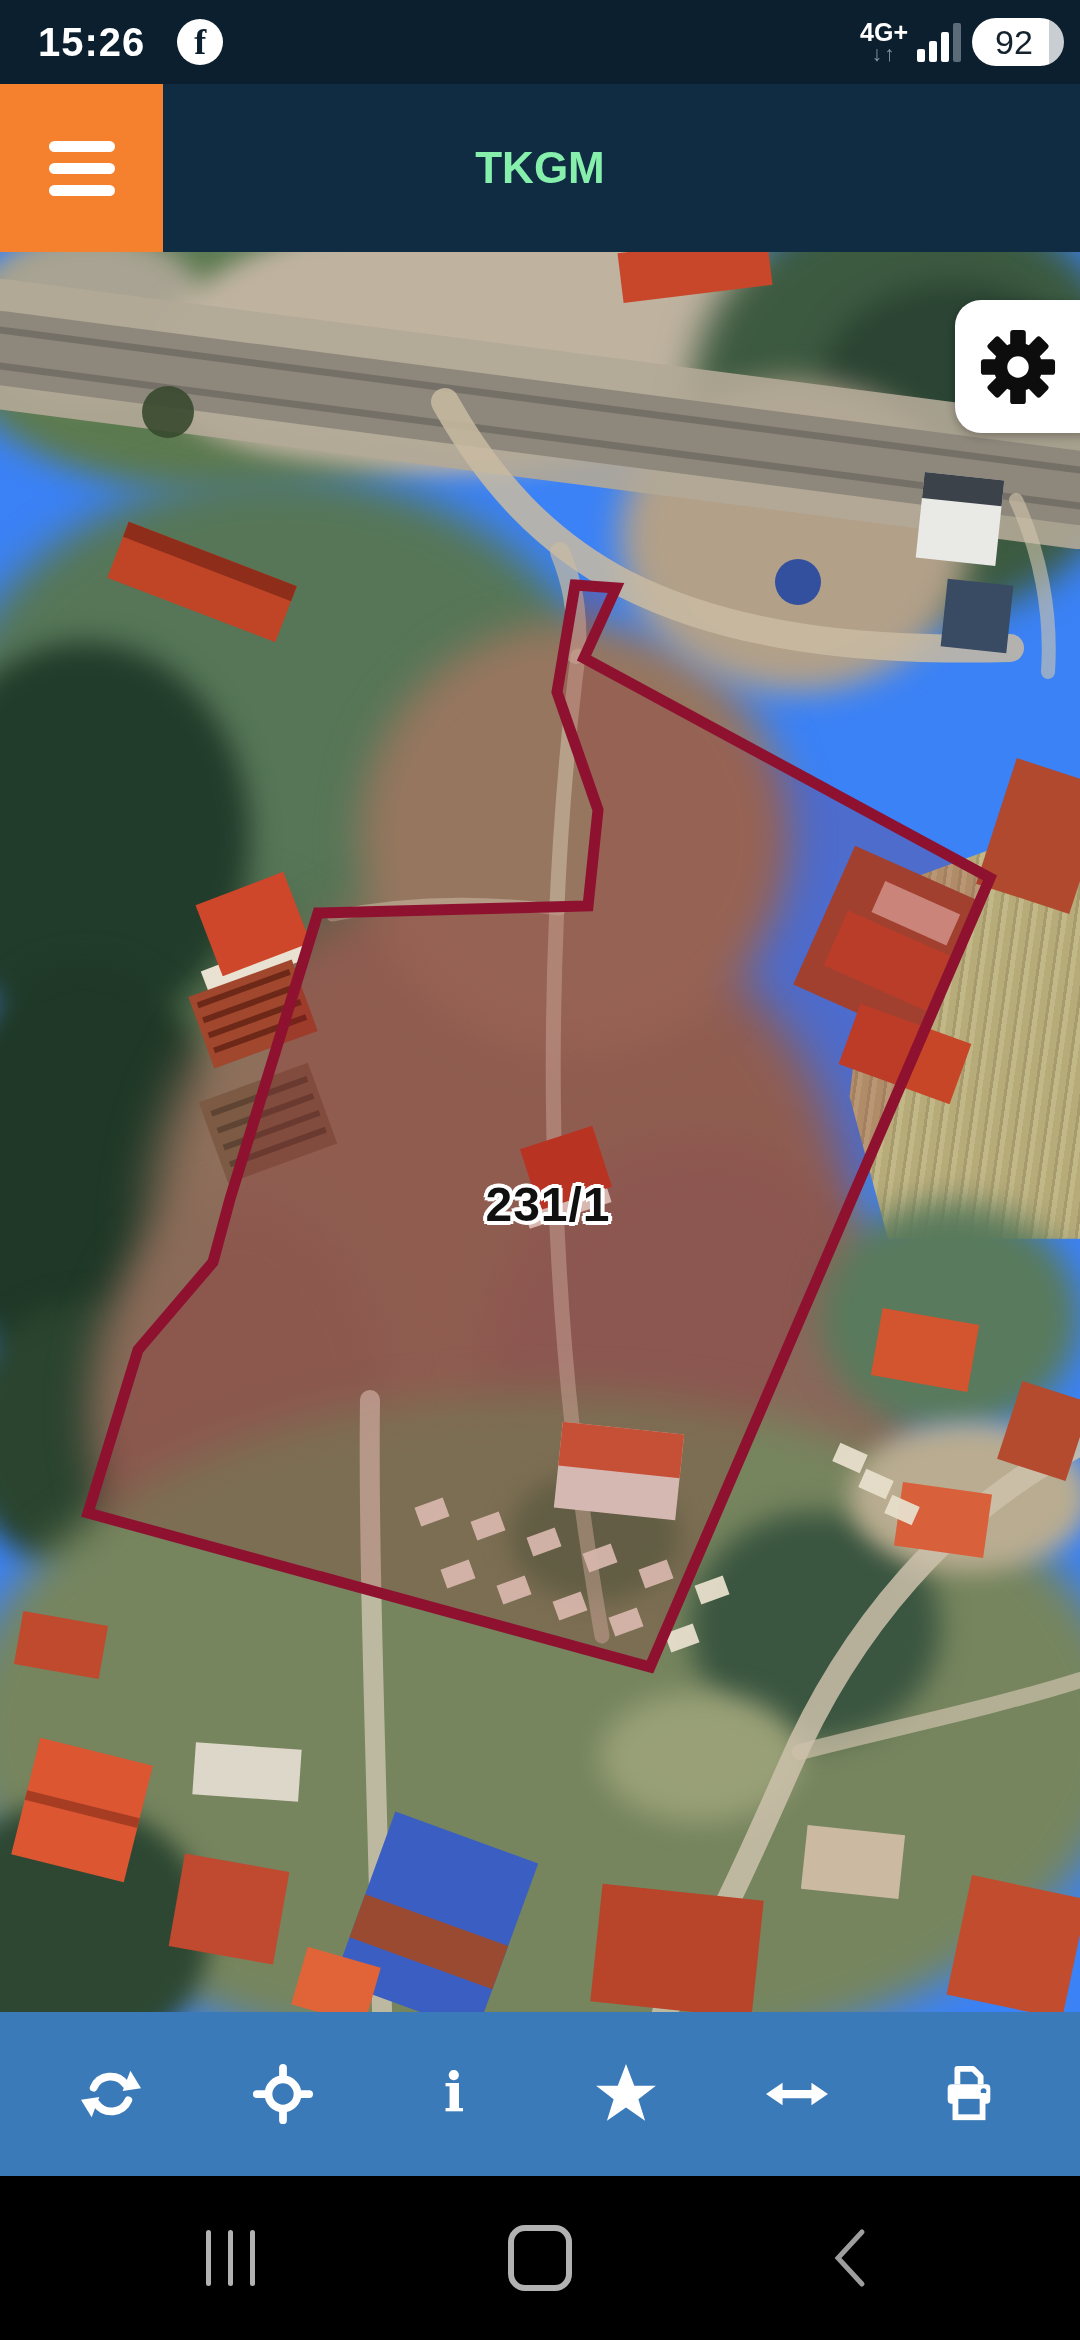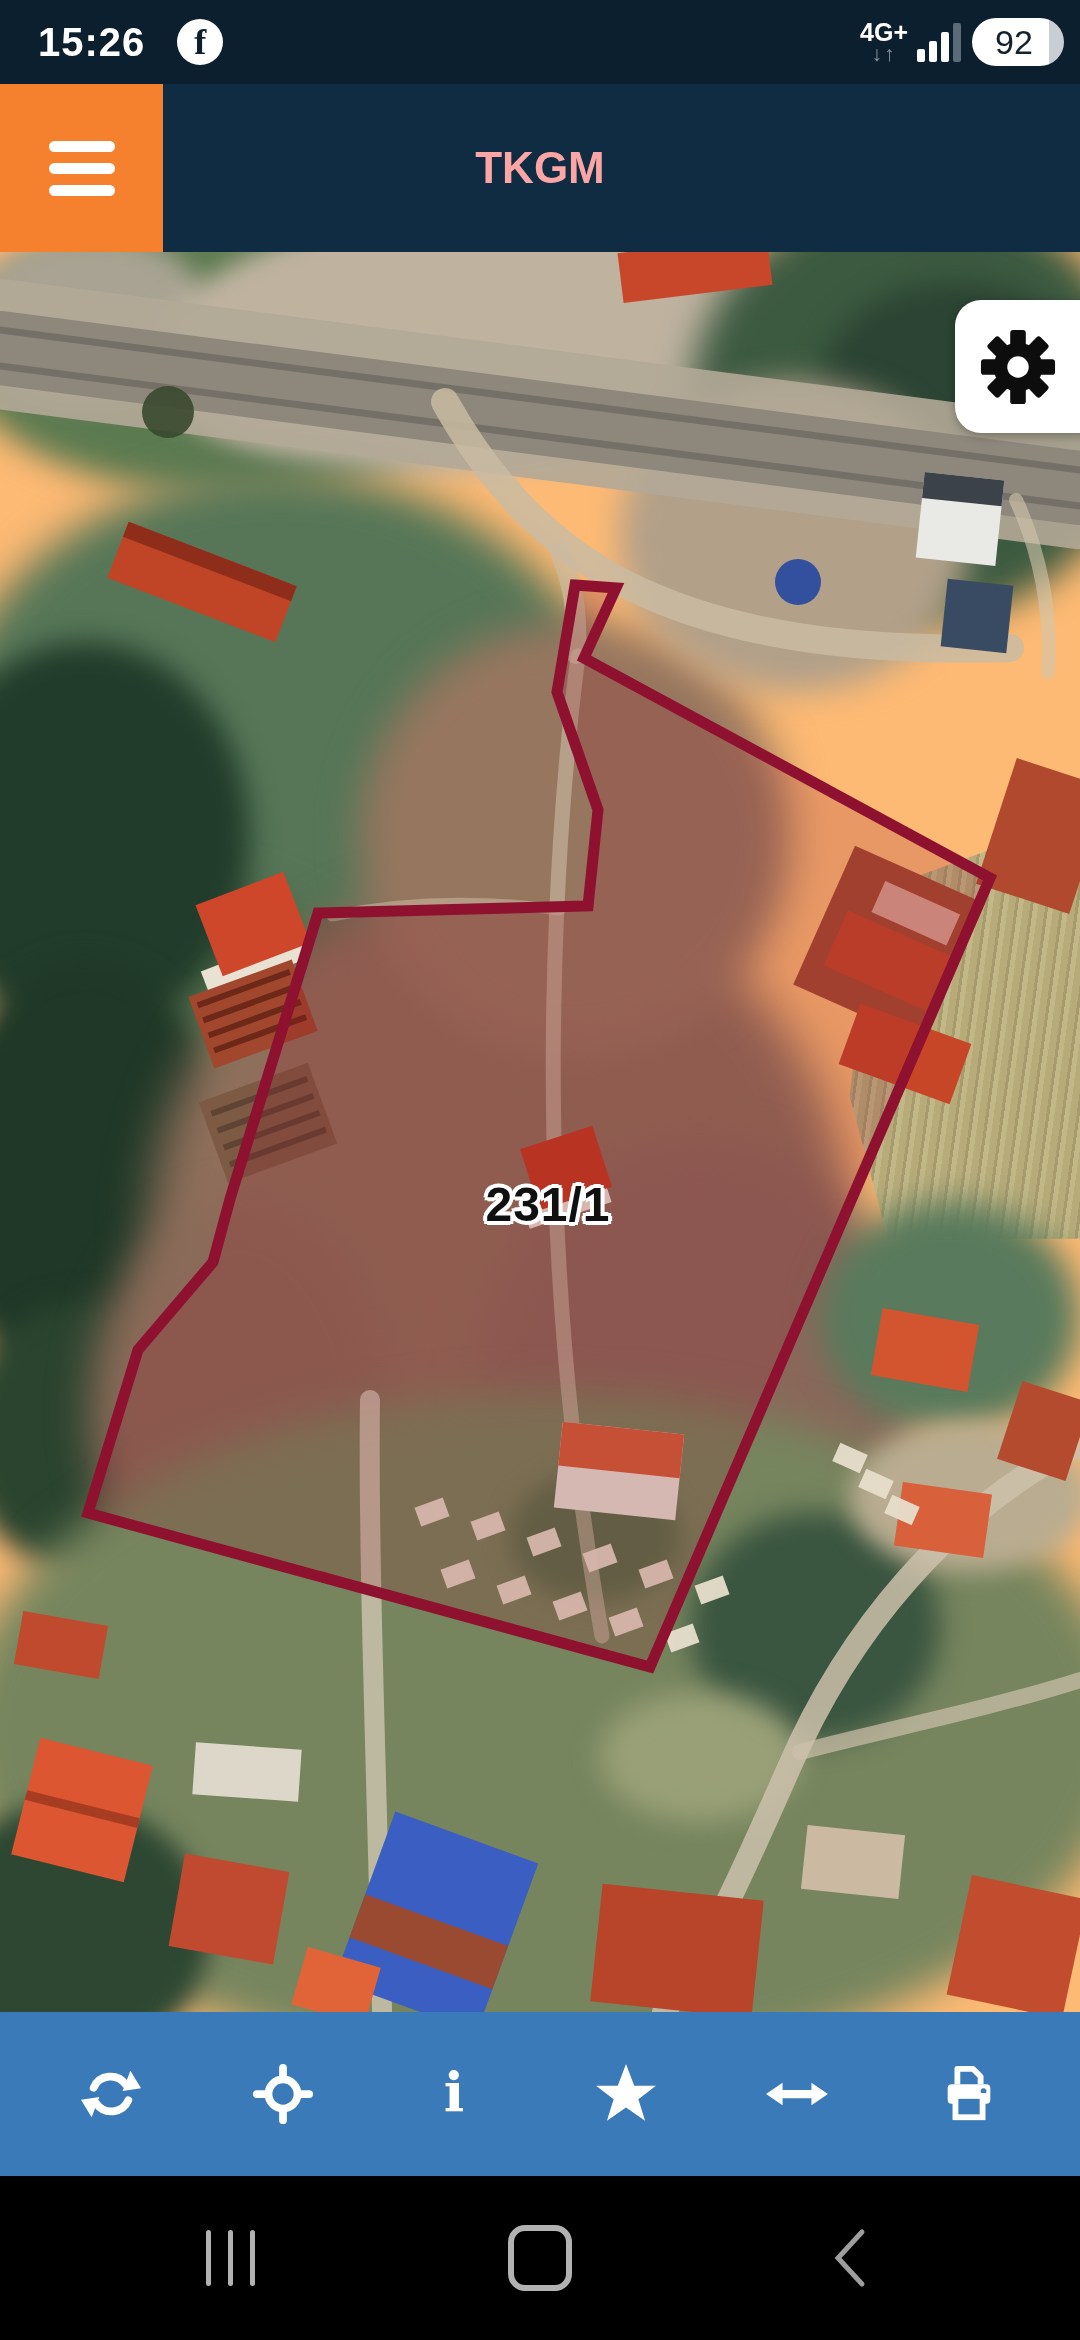--- a/index.html
+++ b/index.html
@@ -14,26 +14,26 @@
   .net{display:flex;flex-direction:column;align-items:center;line-height:1;}
   .net-label{font-size:25px;font-weight:bold;}
   .net-arrows{font-size:21px;color:#8795a1;letter-spacing:2px;margin-top:-2px;}
   .battery{position:relative;width:92px;height:48px;border-radius:24px;background:linear-gradient(90deg,#ffffff 0 84%,#c9ced3 84%);display:flex;align-items:center;justify-content:center;}
   .battery span{font-size:34px;font-weight:normal;color:#14222e;margin-right:8px;}
 
   
   .header{position:absolute;left:0;top:84px;width:1080px;height:168px;background:#0f2c43;}
   .menu-btn{position:absolute;left:0;top:0;width:163px;height:168px;background:#f5812e;display:flex;flex-direction:column;align-items:center;justify-content:center;gap:11px;cursor:pointer;}
   .menu-btn i{display:block;width:66px;height:11px;background:#fff;border-radius:6px;}
-  .titles{position:absolute;left:0;top:0;width:1080px;height:168px;display:flex;flex-direction:column;align-items:center;justify-content:center;color:#fca5a5;}
+  .titles{position:absolute;left:0;top:0;width:1080px;height:168px;display:flex;flex-direction:column;align-items:center;justify-content:center;color:#86efac;}
   .title1{font-size:44px;font-weight:700;line-height:1.15;}
   .title2{font-size:42px;font-weight:500;line-height:1.25;}
 
   
-  .map{position:absolute;left:0;top:252px;width:1080px;height:1760px;overflow:hidden;background:#fdba74;}
+  .map{position:absolute;left:0;top:252px;width:1080px;height:1760px;overflow:hidden;background:#3b82f6;}
   .blob{position:absolute;border-radius:50%;}
   .kfield{position:absolute;left:840px;top:556px;width:240px;height:444px;
     clip-path:polygon(14% 19%,100% 2%,100% 97%,20% 97%,4% 65%);
     background:repeating-linear-gradient(98deg,#b7ab7a 0 7px,#a79b6e 7px 10px,#c2b787 10px 15px);}
   .mapsvg{position:absolute;left:0;top:0;}
   .parcel-label{position:absolute;left:548px;top:952px;transform:translate(-50%,-50%);font-size:48px;font-weight:bold;color:#101010;letter-spacing:1px;
     text-shadow:-3px -3px 0 #fff,3px -3px 0 #fff,-3px 3px 0 #fff,3px 3px 0 #fff,0 -4px 0 #fff,0 4px 0 #fff,-4px 0 0 #fff,4px 0 0 #fff;}
   .gear-btn{position:absolute;left:955px;top:48px;width:170px;height:133px;background:#fff;border-radius:26px;box-shadow:0 3px 10px rgba(0,0,0,.28);display:flex;align-items:center;cursor:pointer;}
   .gear-btn svg{margin-left:24px;}
 

